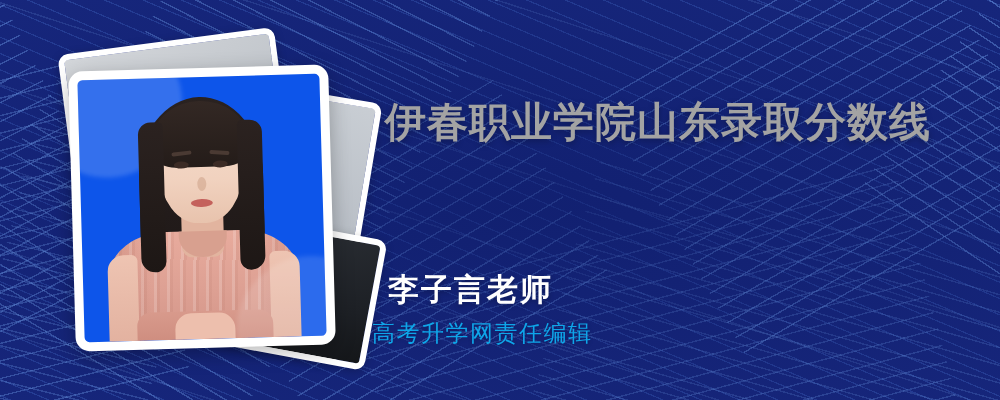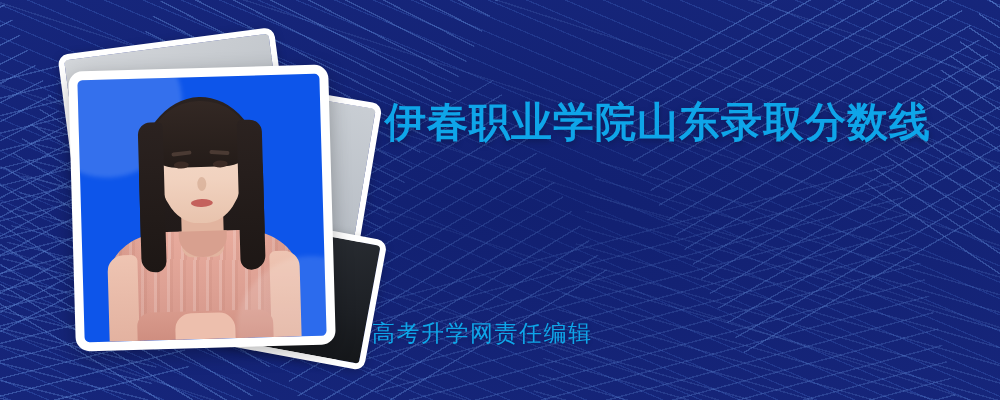--- a/index.html
+++ b/index.html
@@ -289,21 +289,21 @@
     margin-left:-30px;
     background:#edbfad; border-radius:16px 16px 0 0;
   }
 
   
   #text-col {
     position:absolute; left:385px; top:0; width:600px; height:400px;
   }
   #page-title {
     position:absolute; left:0; top:98px;
-    font-size:41px; font-weight:bold; color:#0ea5e9;
+    font-size:41px; font-weight:bold; color:#a3a3a3;
     letter-spacing:1px; line-height:1.2;
     white-space:nowrap;
     text-shadow:0 2px 6px rgba(0,0,0,.28);
   }
   #author-name {
     position:absolute; left:3px; top:271px;
     font-size:31px; font-weight:bold; color:#ffffff;
     letter-spacing:2px; line-height:1.2;
     white-space:nowrap;
     text-shadow:0 2px 5px rgba(0,0,0,.25);
@@ -370,16 +370,17 @@
           <div class="p-eye-r"></div>
           <div class="p-nose"></div>
           <div class="p-mouth"></div>
         </div>
       </div>
     </div>
   </div>
 
   <div id="text-col">
     <div id="page-title">伊春职业学院山东录取分数线</div>
+    <div id="author-name">李子言老师</div>
     <div id="author-role">高考升学网责任编辑</div>
   </div>
 
 </div>
 
 </body></html>

